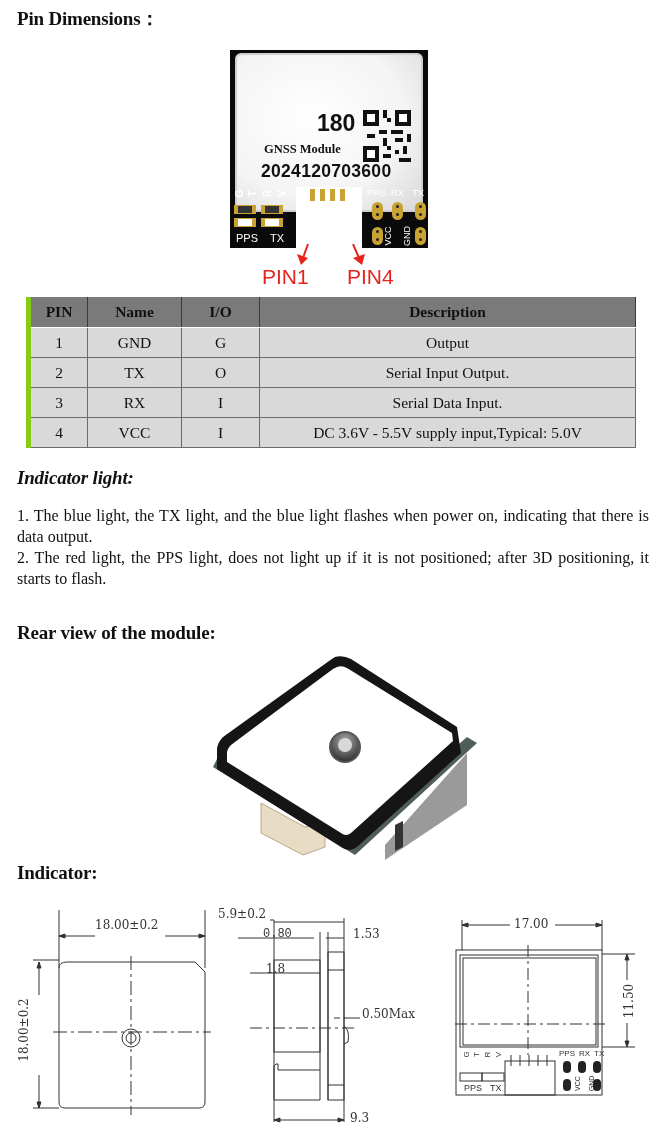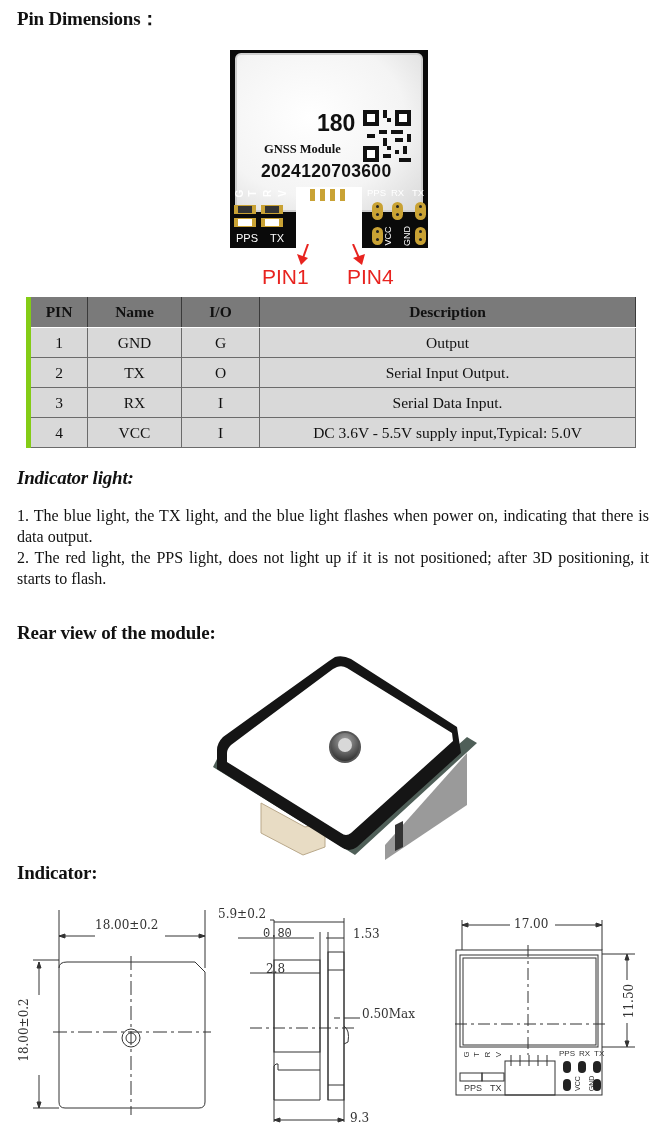--- a/index.html
+++ b/index.html
@@ -237,21 +237,21 @@
     <path d="M 134,126 Q 140,130 138,142 L 134,144"></path>
     <line x1="40" y1="128" x2="144" y2="128" stroke-dasharray="12,4,3,4"></line>
     <line x1="64" y1="220" x2="134" y2="220"></line>
     <polygon points="64,220 70,218 70,222" fill="#333"></polygon>
       <polygon points="134,220 128,218 128,222" fill="#333"></polygon>
   </g>
 </svg>
 <div class="dim" style="left:218px;top:907px;">5.9±0.2</div>
 <div class="dim" style="left:263px;top:927px;font-family:Liberation Mono, monospace;">0.80</div>
 <div class="dim" style="left:353px;top:927px;">1.53</div>
-<div class="dim" style="left:266px;top:962px;">2.8</div>
+<div class="dim" style="left:266px;top:962px;">1.8</div>
 <div class="dim" style="left:362px;top:1007px;">0.50Max</div>
 <div class="dim" style="left:350px;top:1111px;">9.3</div>
 
 <svg class="abs" style="left:455px;top:915px;" width="200" height="195" viewBox="0 0 200 195">
   <g stroke="#333" fill="none" stroke-width="1">
     <line x1="7" y1="5" x2="7" y2="35"></line>
       <line x1="147" y1="5" x2="147" y2="35"></line>
     <line x1="7" y1="10" x2="55" y2="10"></line>
       <line x1="100" y1="10" x2="147" y2="10"></line>
     <polygon points="7,10 13,8 13,12" fill="#333"></polygon>

